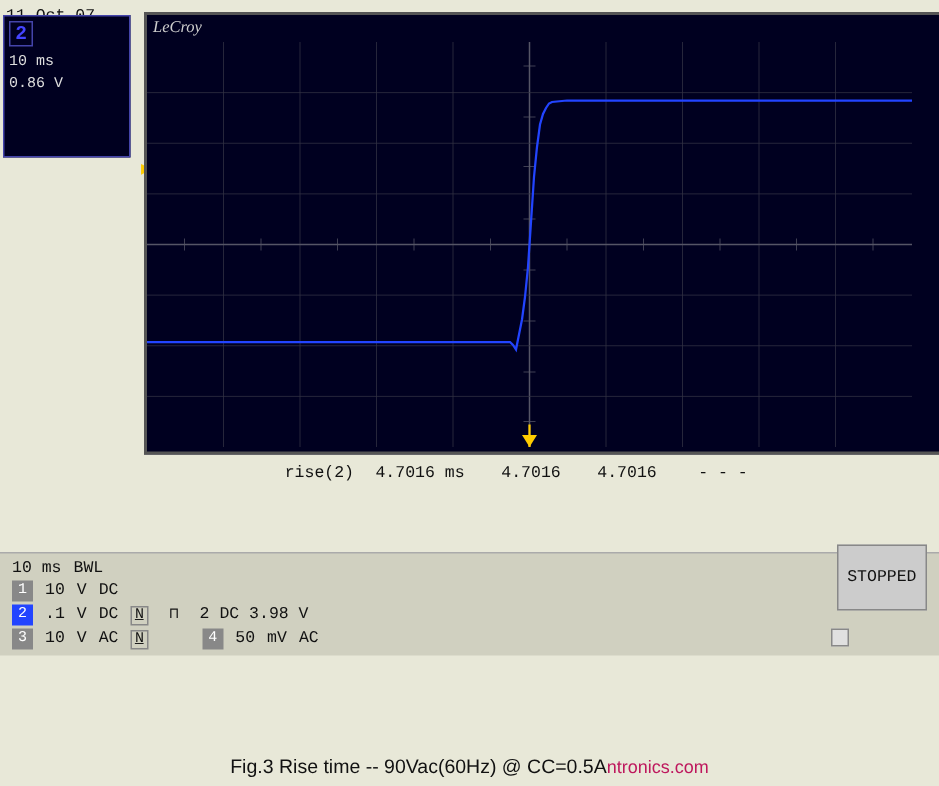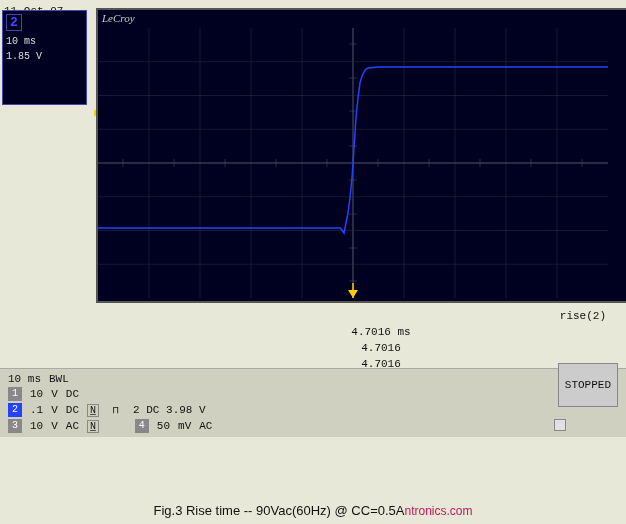--- a/index.html
+++ b/index.html
@@ -178,21 +178,21 @@
 
   <div class="top-bar">
     <div>11-Oct-07</div>
     <div>9:51:54</div>
   </div>
 
   <div class="ch-info-box">
     <div class="ch-info-inner">
       <div class="ch-number">2</div>
       <div class="ch-param">10 ms</div>
-      <div class="ch-param">1.85 V</div>
+      <div class="ch-param">0.86 V</div>
     </div>
   </div>
 
   <div class="trigger-arrow">▶</div>
 
   <div class="scope-screen">
     <div class="lecroy-label">LeCroy</div>
 
     <div style="position:absolute; top:8px; right:2px; color:#22aaff; font-size:12px;">◀</div>
 
@@ -242,21 +242,21 @@
         <polyline points="0,200 240,200 242,200 244,202 246,205 248,195 250,185 252,170 254,150 256,120 258,90 260,70 262,55 264,48 266,44 268,41 270,40 280,39 300,39 320,39 340,39 360,39 380,39 400,39 420,39 440,39 460,39 480,39 500,39 510,39" fill="none" stroke="#2244ff" stroke-width="1.5"></polyline>
 
         <line x1="255" y1="255" x2="255" y2="270" stroke="#ffcc00" stroke-width="1.5"></line>
 
         <polygon points="255,270 250,262 260,262" fill="#ffcc00"></polygon>
       </svg>
     </div>
   </div>
 
   <div style="position:absolute; top:308px; left:96px; width:510px; font-size:11px; color:#111; font-family:'Courier New',monospace;">
-    <div style="display:flex; gap:4px; padding-left:60px; margin-top:2px;flex-direction:column;">
+    <div style="display:flex; gap:4px; padding-left:60px; margin-top:2px;">
       <span style="min-width:80px; text-align:right;">rise(2)</span>
       <span style="min-width:80px; text-align:center;">4.7016 ms</span>
       <span style="min-width:60px; text-align:center;">4.7016</span>
       <span style="min-width:60px; text-align:center;">4.7016</span>
       <span style="min-width:60px; text-align:center;">- - -</span>
     </div>
   </div>
 
   <div class="bottom-status">
 

